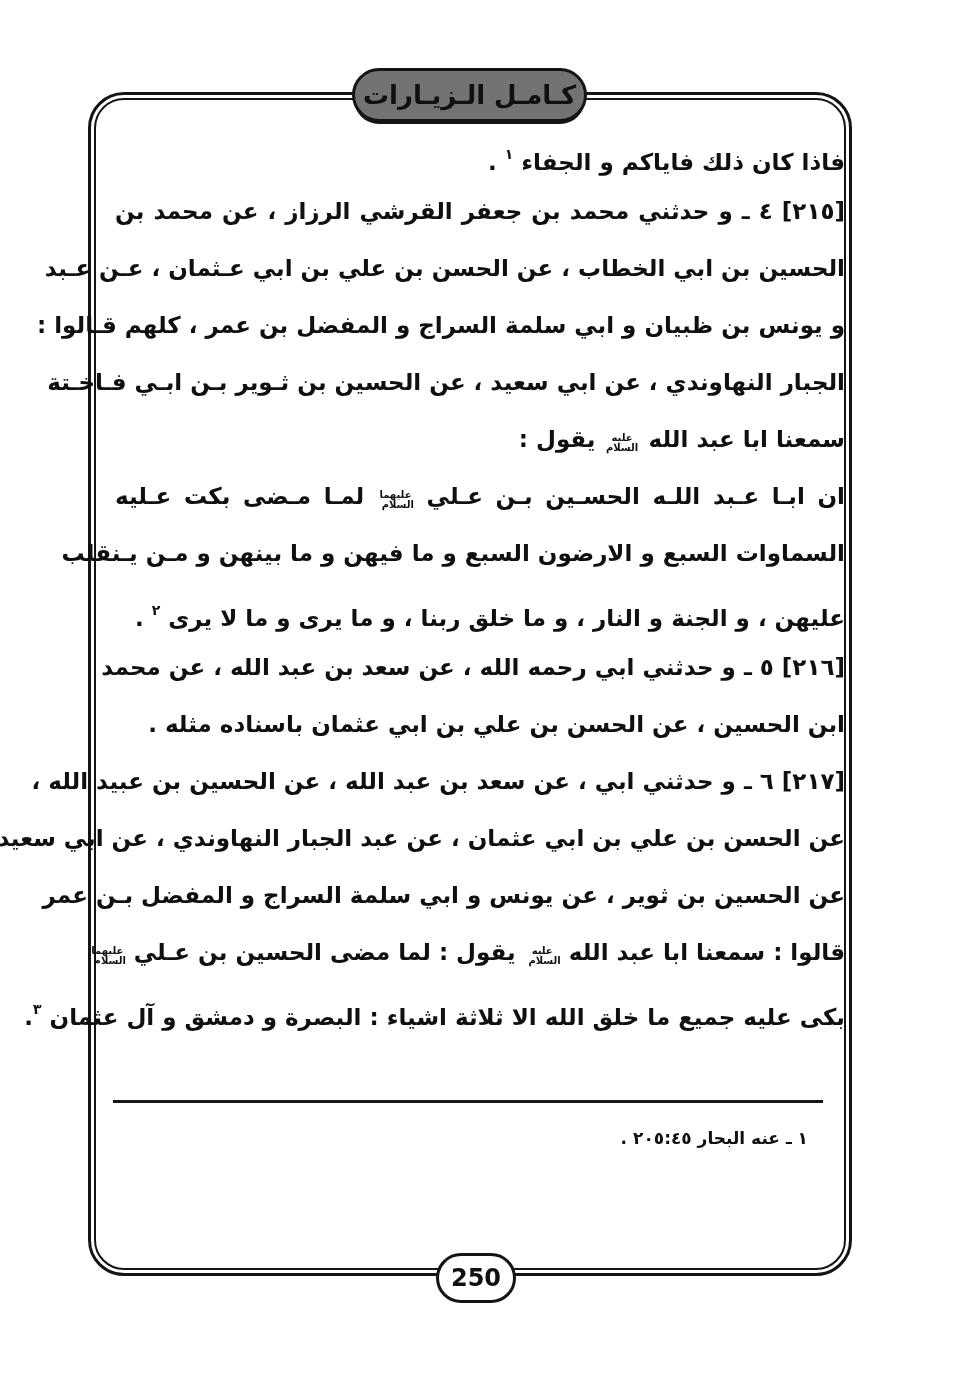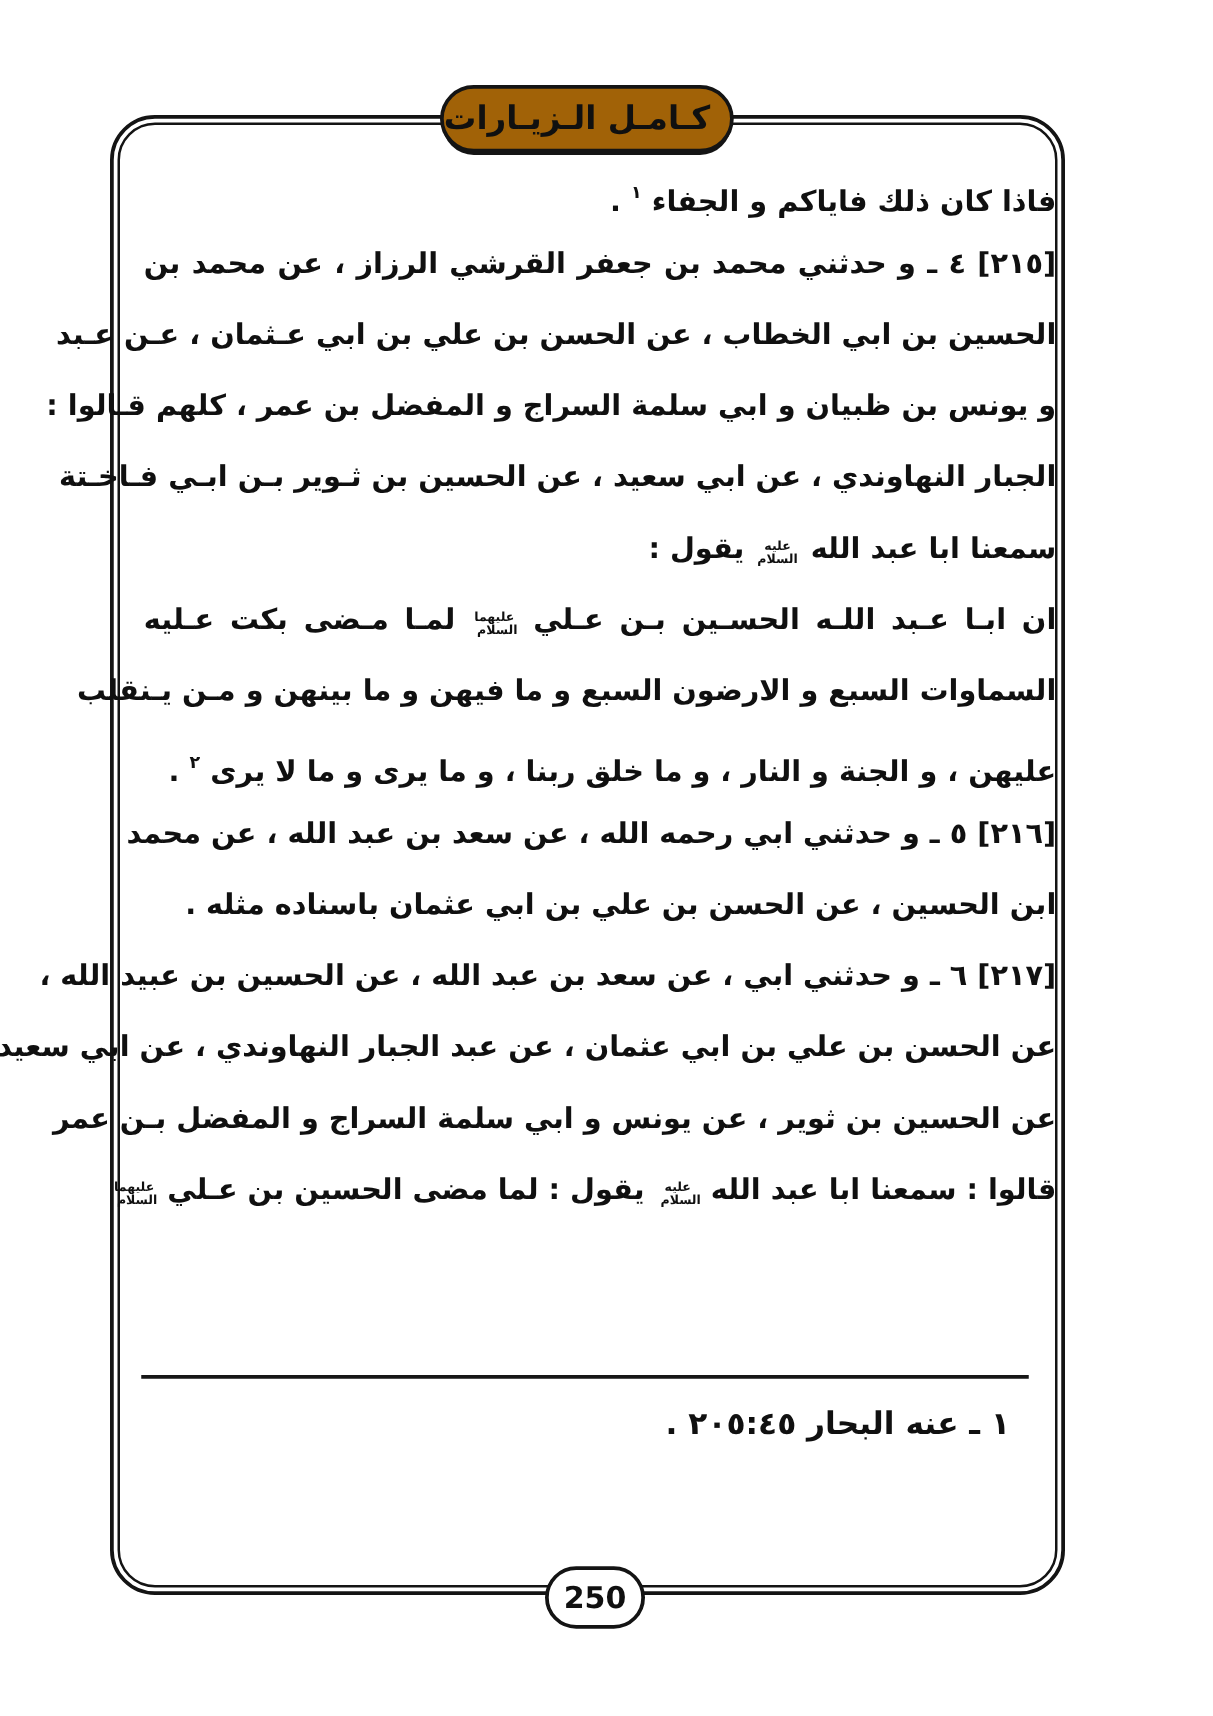--- a/index.html
+++ b/index.html
@@ -26,26 +26,26 @@
     inset: 3px;
     border: 2px solid #141414;
     border-radius: 30px;
   }
 
   
   .title-pill {
     position: absolute;
     left: 352px; top: 68px;
     width: 235px; height: 54px;
-    background: #a16207;
+    background: #737373;
     border: 3px solid #141414;
     border-radius: 28px;
     box-sizing: border-box;
     z-index: 3;
-    display: flex; align-items: center; 
+    display: flex; align-items: center; justify-content: center;
     box-shadow: 0 4px 0 -2px #141414;
   }
   .title-pill span {
     font-size: 26px; font-weight: bold;
     direction: rtl; white-space: nowrap;
   }
 
   
   .page-pill {
     position: absolute;
@@ -101,21 +101,21 @@
     left: 113px; top: 1100px;
     width: 710px; height: 3px;
     background: #161616;
     z-index: 2;
   }
   .footnotes {
     position: absolute;
     top: 1117px; right: 162px; left: 140px;
     direction: rtl;
     text-align: start;
-    font-size: 25px;
+    font-size: 17px;
     font-weight: bold;
     z-index: 2;
   }
   .fn { line-height: 43px; white-space: nowrap; }
 </style>
 </head>
 <body>
 
 <div class="frame">
   <div class="frame-inner"></div>
@@ -134,20 +134,21 @@
     <div class="ln end">سمعنا ابا عبد الله <span class="honorific">عليه السلام</span> يقول :</div>
     <div class="ln start">ان ابـا عـبد اللـه الحسـين بـن عـلي <span class="honorific">عليهما السلام</span> لمـا مـضى بكت عـليه</div>
     <div class="ln full">السماوات السبع و الارضون السبع و ما فيهن و ما بينهن و مـن يـنقلب</div>
     <div class="ln end">عليهن ، و الجنة و النار ، و ما خلق ربنا ، و ما يرى و ما لا يرى <span class="sup">٢</span> .</div>
     <div class="ln start">[٢١٦] ٥ ـ و حدثني ابي رحمه الله ، عن سعد بن عبد الله ، عن محمد</div>
     <div class="ln end">ابن الحسين ، عن الحسن بن علي بن ابي عثمان باسناده مثله .</div>
     <div class="ln start">[٢١٧] ٦ ـ و حدثني ابي ، عن سعد بن عبد الله ، عن الحسين بن عبيد الله ،</div>
     <div class="ln full">عن الحسن بن علي بن ابي عثمان ، عن عبد الجبار النهاوندي ، عن ابي سعيد ،</div>
     <div class="ln full">عن الحسين بن ثوير ، عن يونس و ابي سلمة السراج و المفضل بـن عمر</div>
     <div class="ln full">قالوا : سمعنا ابا عبد الله <span class="honorific">عليه السلام</span> يقول : لما مضى الحسين بن عـلي <span class="honorific">عليهما السلام</span></div>
+    <div class="ln end">بكى عليه جميع ما خلق الله الا ثلاثة اشياء : البصرة و دمشق و آل عثمان <span class="sup">٣</span>.</div>
   </div>
 
 <div class="separator"></div>
 
 <div class="footnotes" dir="rtl">
     <div class="fn">١ ـ عنه البحار ٢٠٥:٤٥ .</div>
   </div>
 
 <div class="page-pill">
   <span>250</span>

